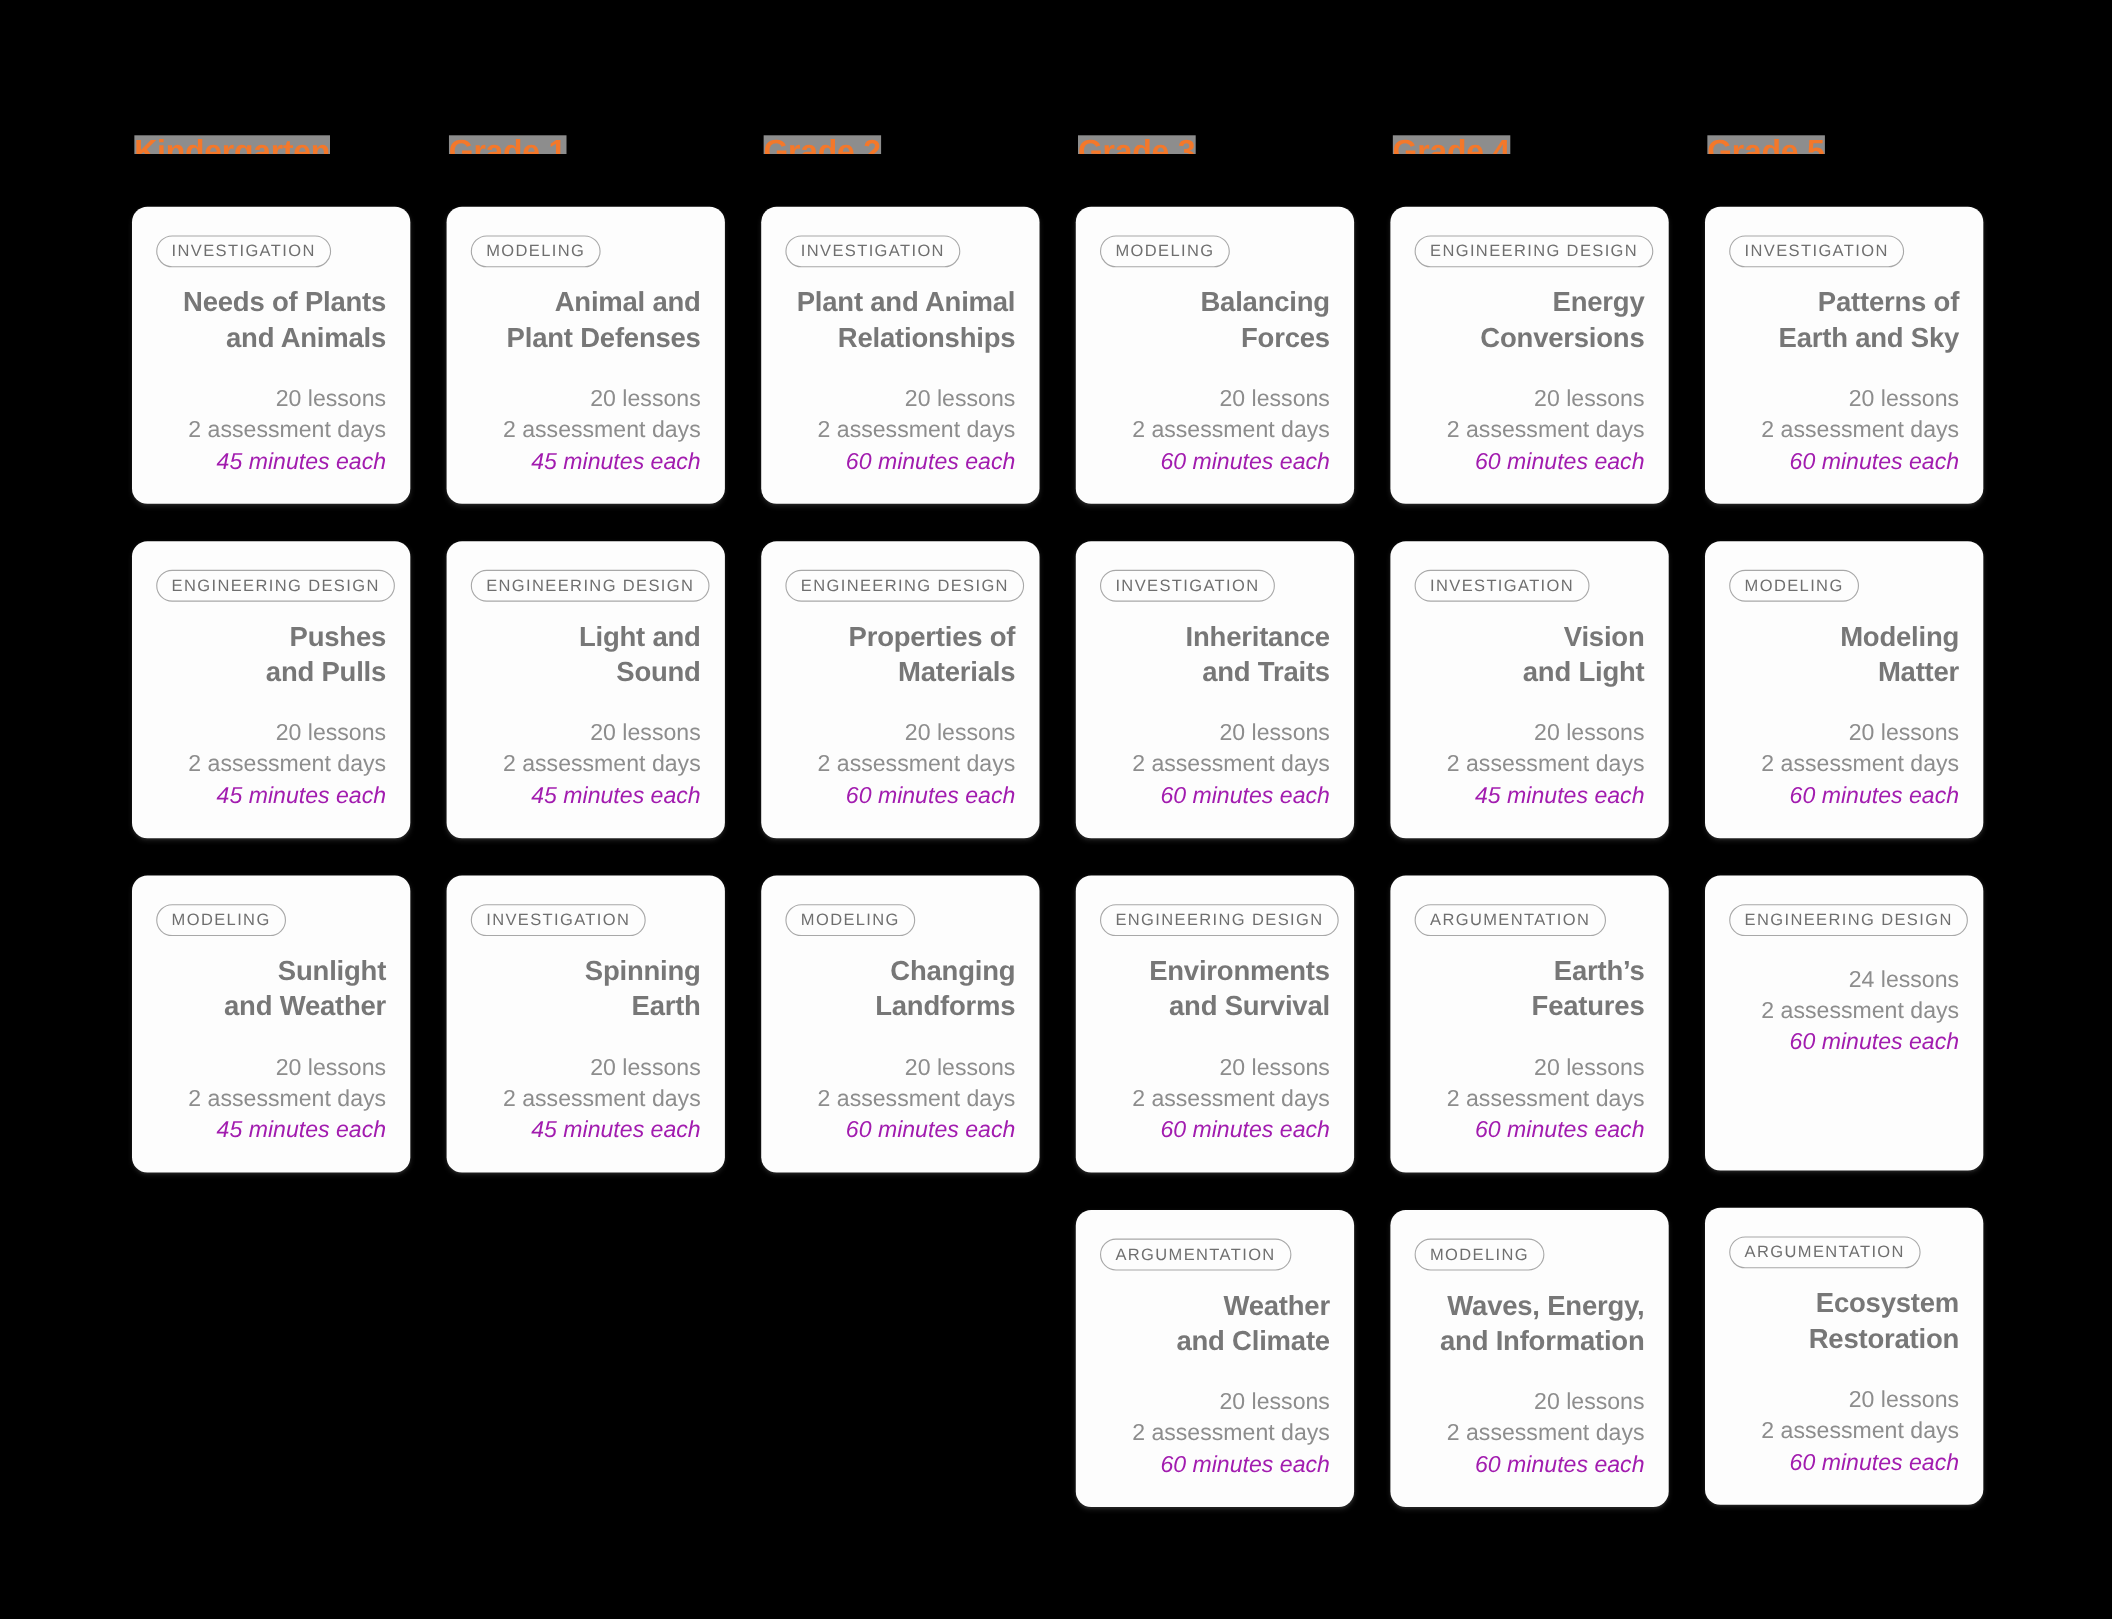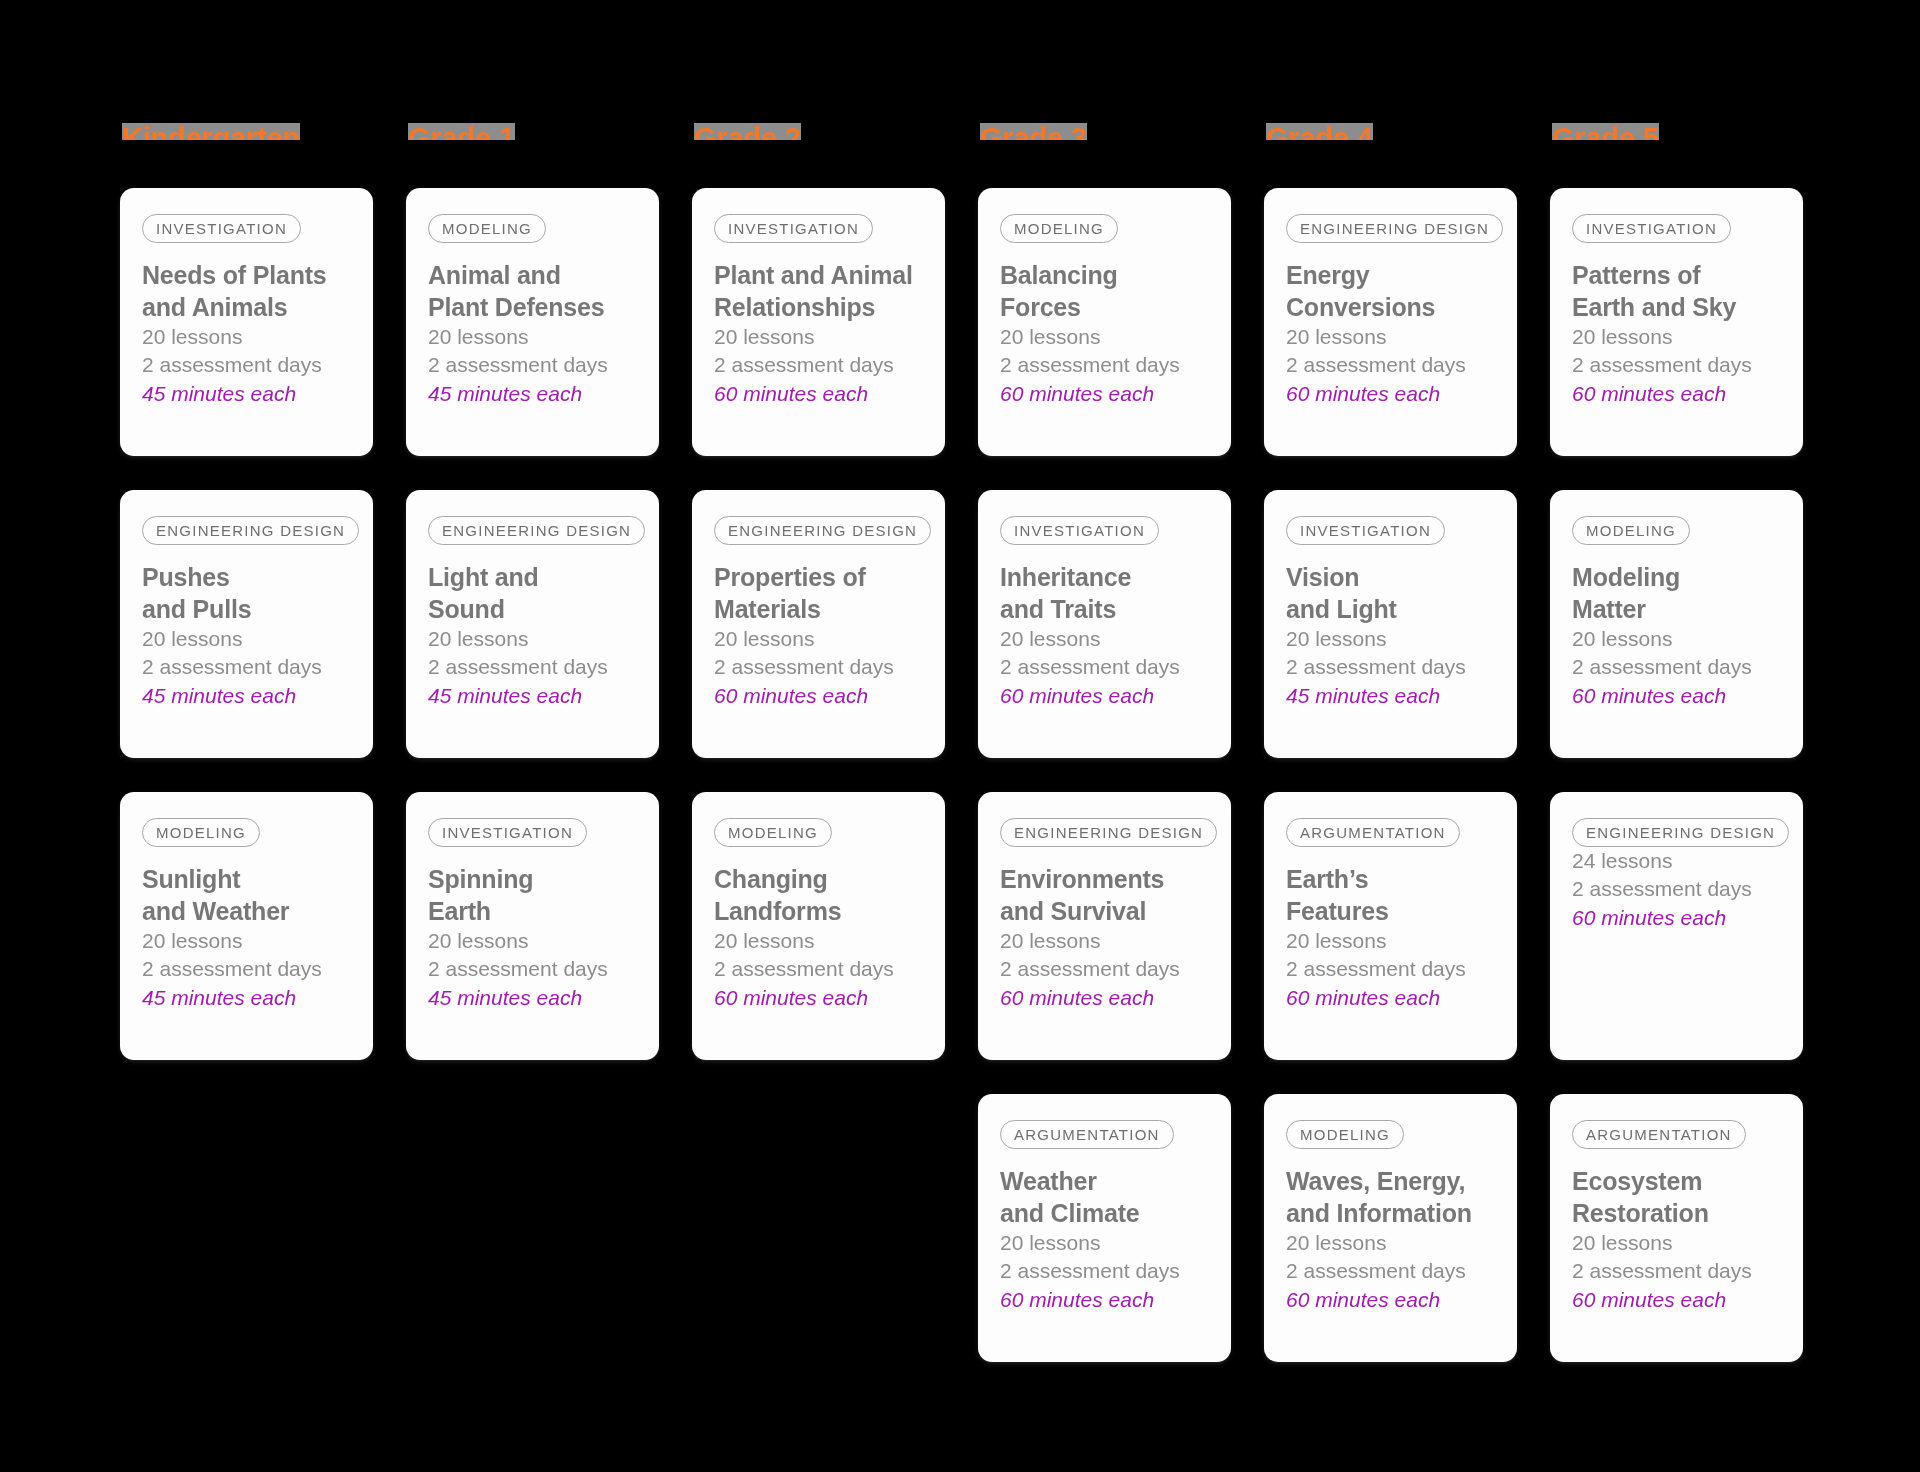--- a/index.html
+++ b/index.html
@@ -58,20 +58,21 @@
 
   
   .columns {
     position: absolute;
     top: 188px;
     left: 120px;
     width: 1710px;
     display: grid;
     grid-template-columns: repeat(6, 286px);
     column-gap: 0;
+    text-align: right;
   }
 
   .column {
     display: flex;
     flex-direction: column;
     gap: 34px;
     width: 253px;
   }
 
   
@@ -104,20 +105,21 @@
     margin-top: 16px;
     font-size: 25px;
     font-weight: 700;
     line-height: 1.28;
     color: #777777;
     letter-spacing: -0.2px;
     white-space: pre-line;
   }
 
   .meta {
+    margin-top: 26px;
     font-size: 21px;
     line-height: 1.35;
     color: #8d8d8d;
     font-weight: 400;
   }
 
   .meta .duration {
     color: #a21caf;
     font-style: italic;
   }

